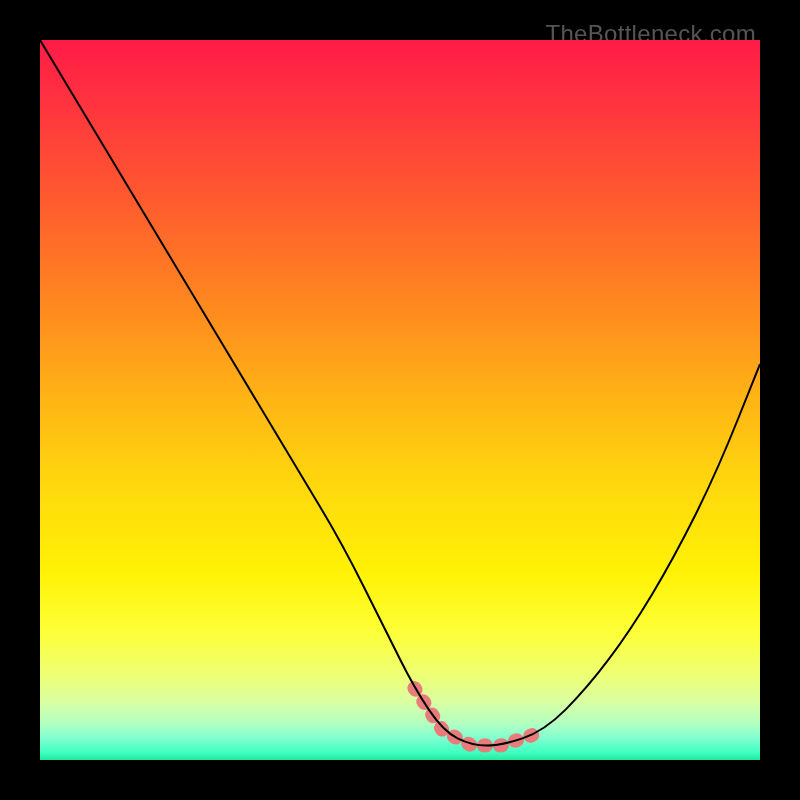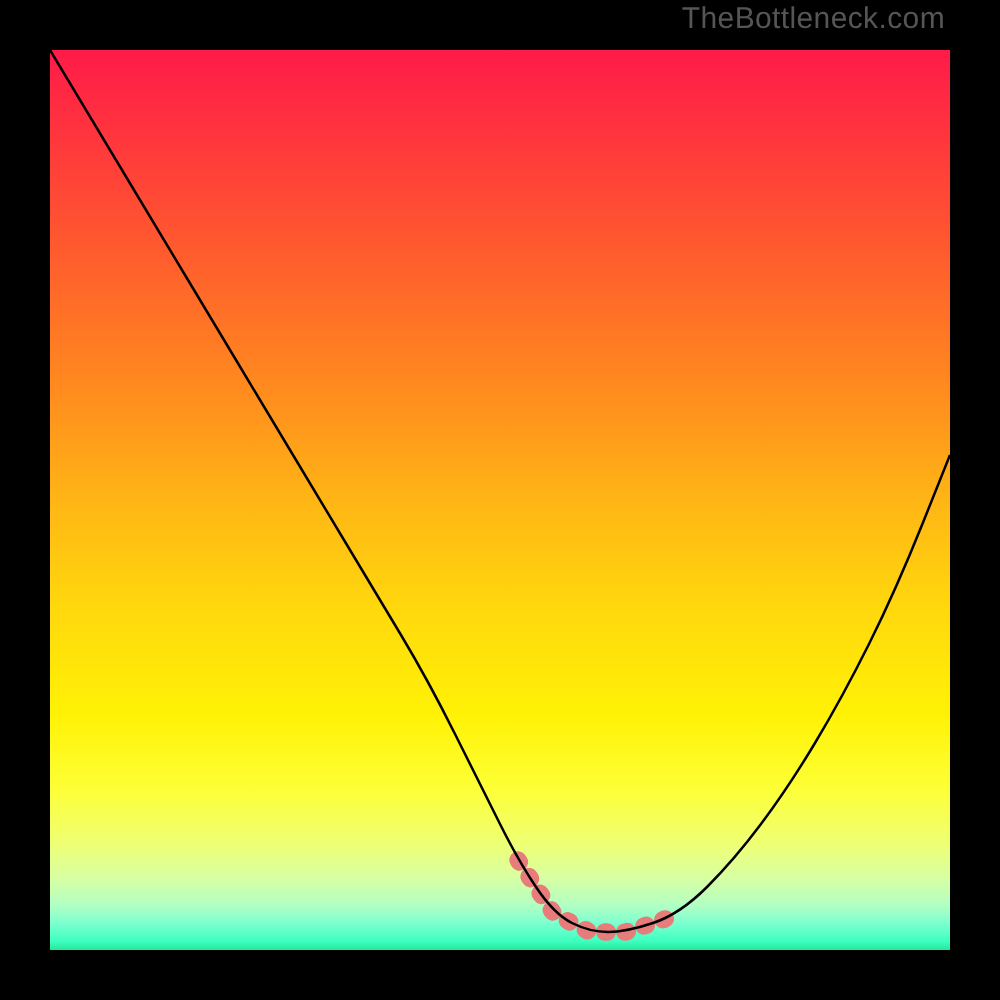--- a/index.html
+++ b/index.html
@@ -37,21 +37,21 @@
       #efff72 88%,
       #d8ffa3 92%,
       #b2ffc3 95%,
       #7effd0 97%,
       #3effc0 99%,
       #26e89b 100%
     );
   }
   .watermark {
     position: absolute;
-    top: 1px;
+    top: 20px;
     right: 44px;
     color: #555;
     font-size: 24px;
     font-weight: 400;
     letter-spacing: 0.3px;
     user-select: none;
   }
   svg.overlay {
     position: absolute;
     left: 0;

